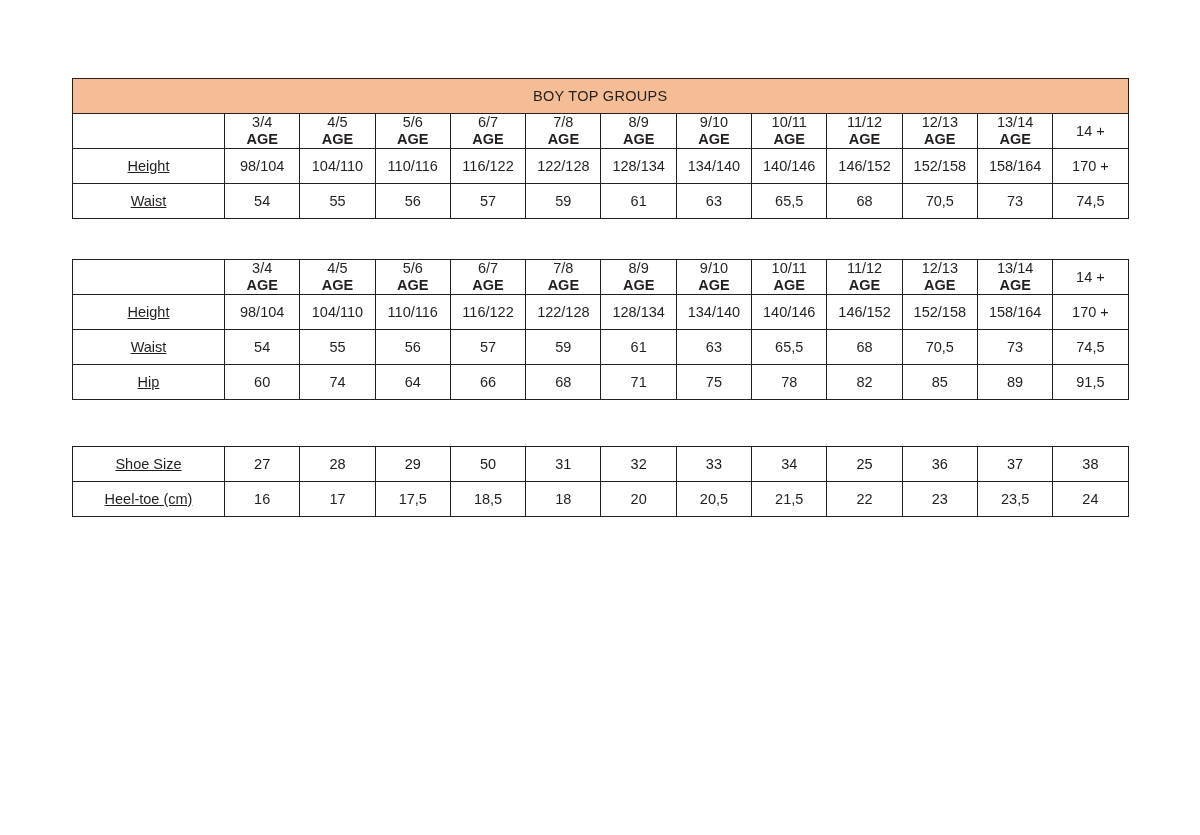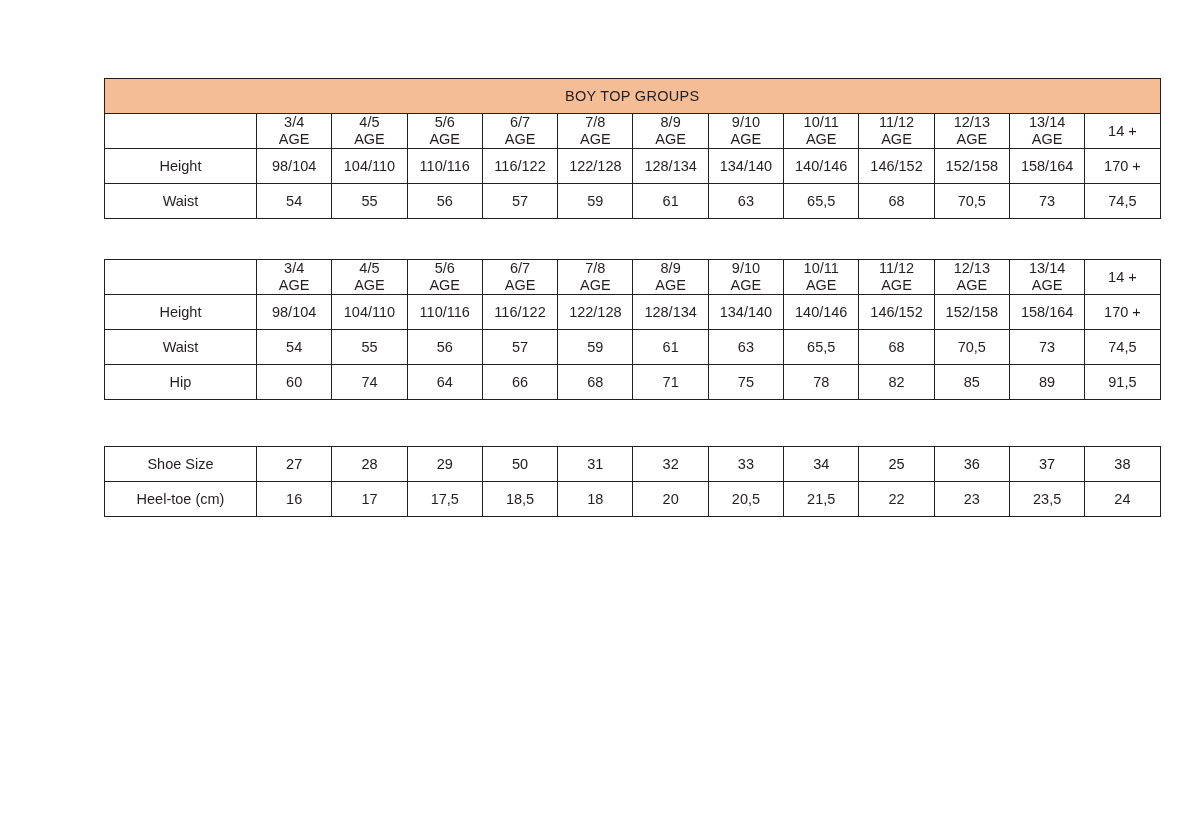--- a/index.html
+++ b/index.html
@@ -9,21 +9,21 @@
   }
   body {
     width: 1200px;
     height: 835px;
     font-family: "Liberation Sans", sans-serif;
     color: #1a1a1a;
     position: relative;
     overflow: hidden;
   }
   .page {
-    padding: 78px 72px 0 104px;
+    padding: 78px 72px 0 72px;
     box-sizing: border-box;
   }
   table.size-table {
     border-collapse: collapse;
     table-layout: fixed;
     width: 1056px;
     border: 1.5px solid #231f20;
   }
   table.size-table td,
   table.size-table th {
@@ -45,28 +45,29 @@
     color: #231f20;
   }
   .head-cell {
     font-weight: bold;
     font-size: 14.5px;
     height: 58px;
     color: #231f20;
   }
   .head-cell .age-line {
     display: block;
-    font-weight: normal;
+    font-weight: bold;
   }
   .row-label {
     text-align: left;
     padding-left: 14px;
     font-weight: bold;
     font-size: 14.5px;
     color: #231f20;
+    text-decoration: underline;
   }
   .blank-cell {
     background: #ffffff;
   }
   .spacer-sm { height: 40px; }
   .spacer-lg { height: 46px; }
   .data-cell { color: #231f20; }
   .tall-row td { height: 34px; }
   .shoe-row td { height: 50px; }
   .shoe-head { font-weight: bold; font-size: 15.5px; }

